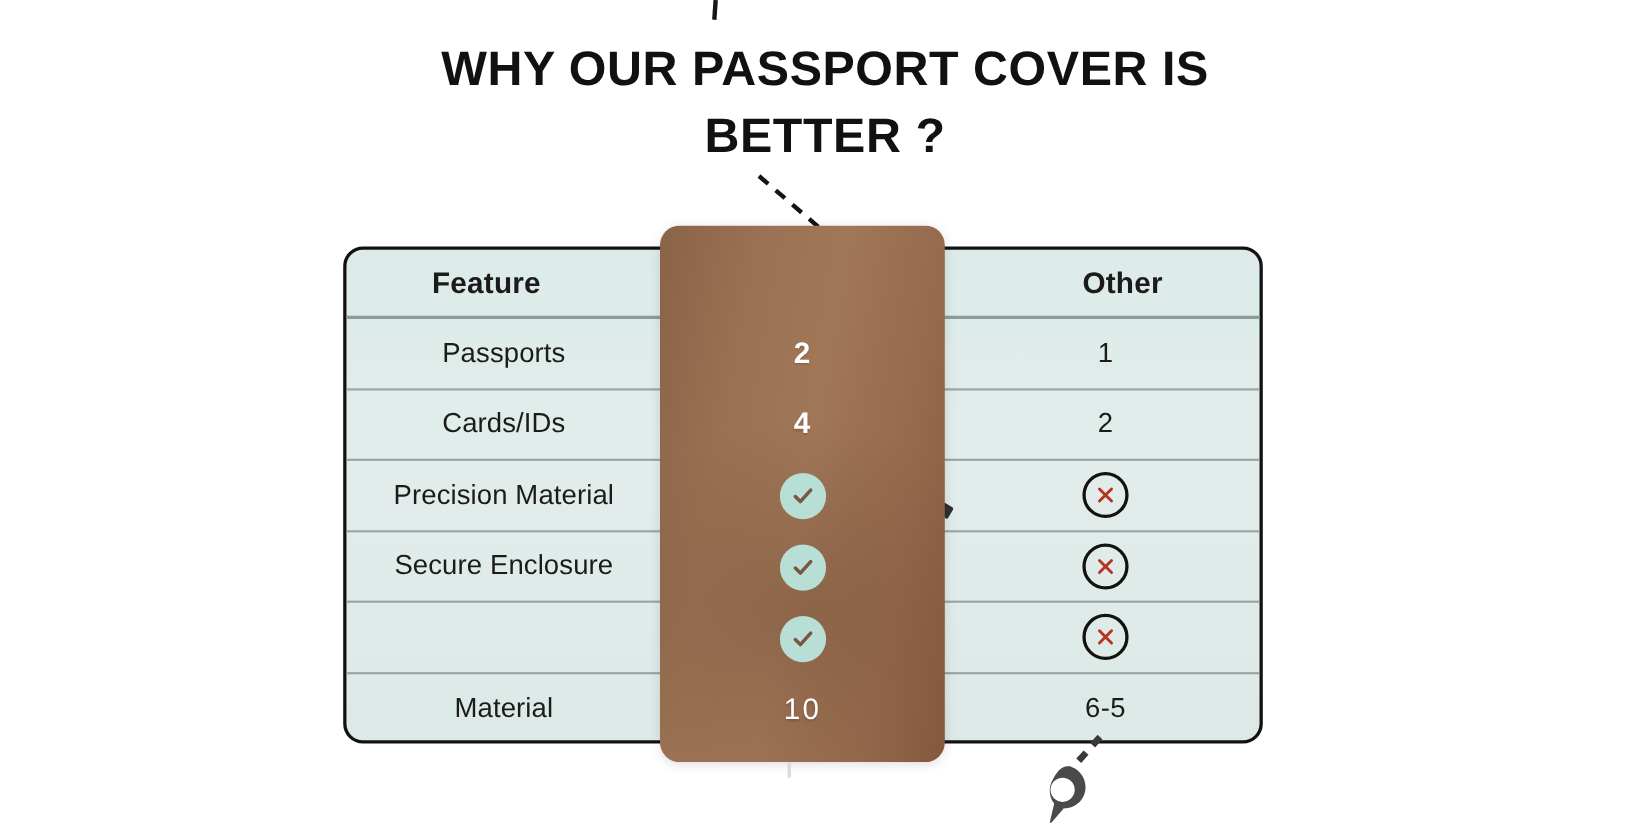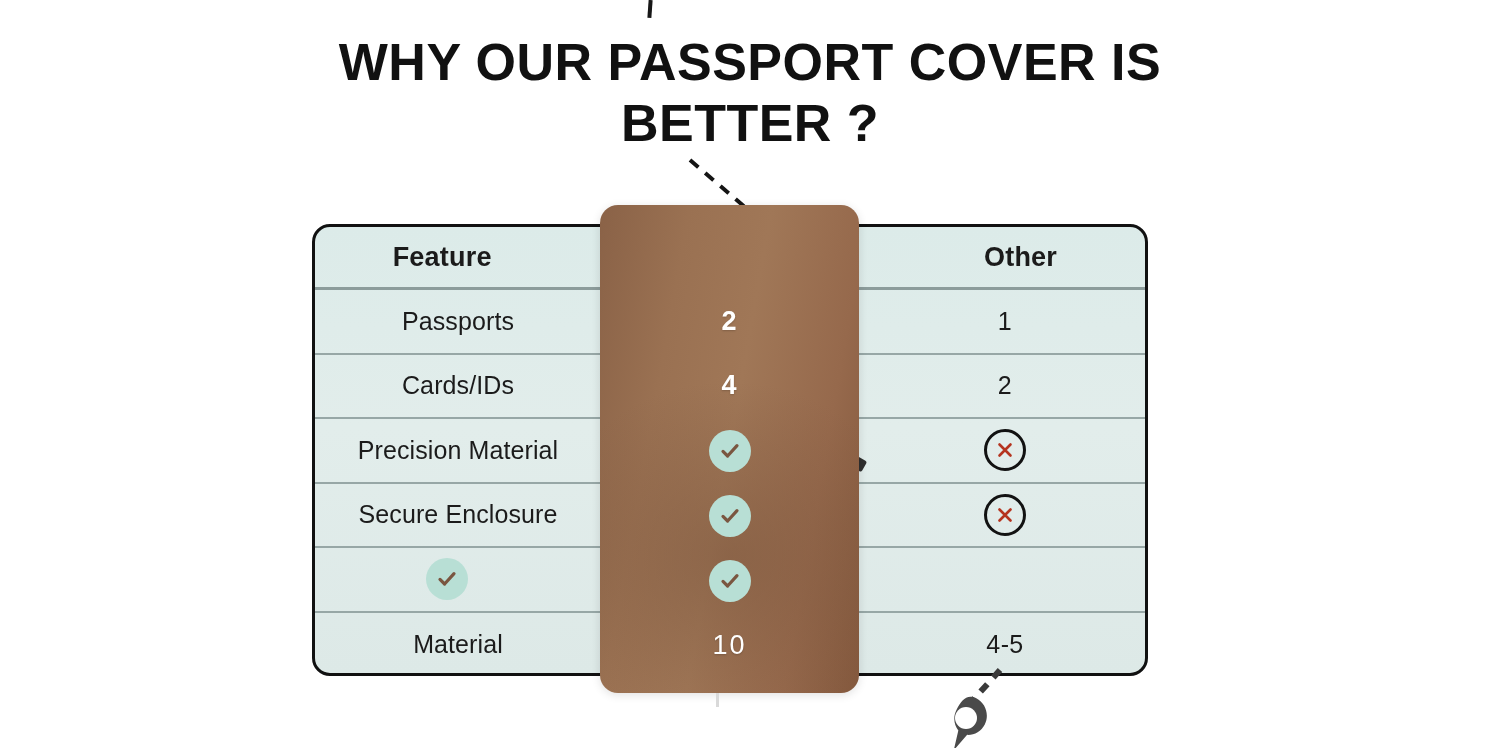--- a/index.html
+++ b/index.html
@@ -16,21 +16,21 @@
     -webkit-font-smoothing: antialiased;
   }
 
   
   .title-block {
     position: absolute;
     left: 0;
     top: 32px;
     width: 1500px;
     text-align: center;
-    font-size: 52px;
+    font-size: 44px;
     line-height: 61px;
     font-weight: 800;
     letter-spacing: 0.5px;
     color: #111111;
     font-family: "Liberation Sans", sans-serif;
   }
   .title-line { display: block; }
 
   
   .table-wrap {
@@ -50,21 +50,21 @@
     width: 100%;
     box-sizing: border-box;
     border-bottom: 2px solid #97a7a6;
   }
   .t-row:last-child { border-bottom: none; }
   .t-row.header {
     height: 63px;
     border-bottom: 3px solid #8c9c9b;
     gap: 46px;
   }
-  .t-row.body-row { height: 64.5px; }
+  .t-row.body-row { height: 64.5px; justify-content: flex-end; }
 
   .t-cell {
     display: flex;
     align-items: center;
     justify-content: center;
     box-sizing: border-box;
     color: #1b1b1b;
   }
   .c-feature { width: 286px; }
   .c-ours    { width: 264px; }
@@ -302,21 +302,21 @@
   </div>
 
   <div class="t-row body-row">
     <div class="t-cell c-feature">
       <span class="feat-text">Material</span>
     </div>
     <div class="t-cell c-ours">
       <span class="val-text">10</span>
     </div>
     <div class="t-cell c-other">
-      <span class="val-text">4-5</span>
+      <span class="val-text">6-5</span>
     </div>
   </div>
 
 </div>
 
 <div class="dash-upper">
   <svg width="62" height="52" viewBox="0 0 62 52">
     <path d="M2 2 L58 50" stroke="#151515" stroke-width="4" stroke-linecap="butt" stroke-dasharray="11 9" fill="none"></path>
   </svg>
 </div>

